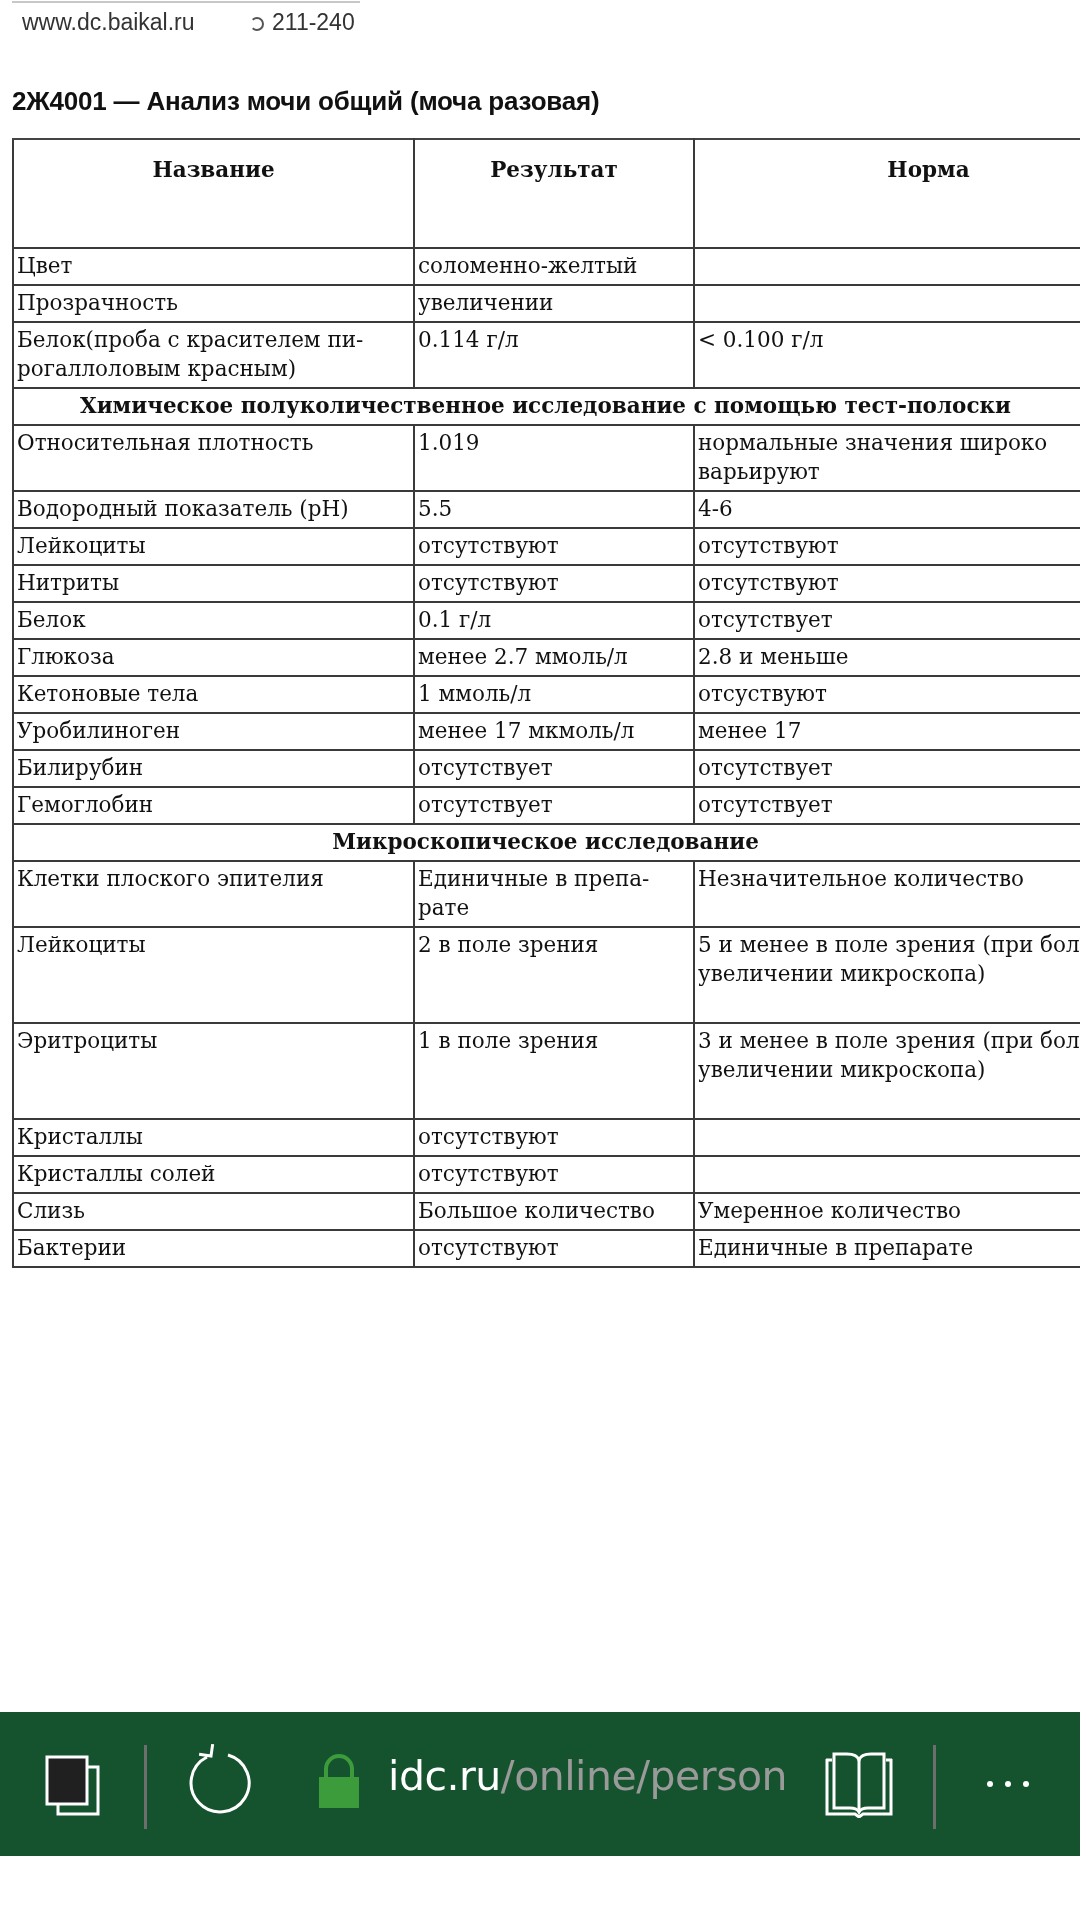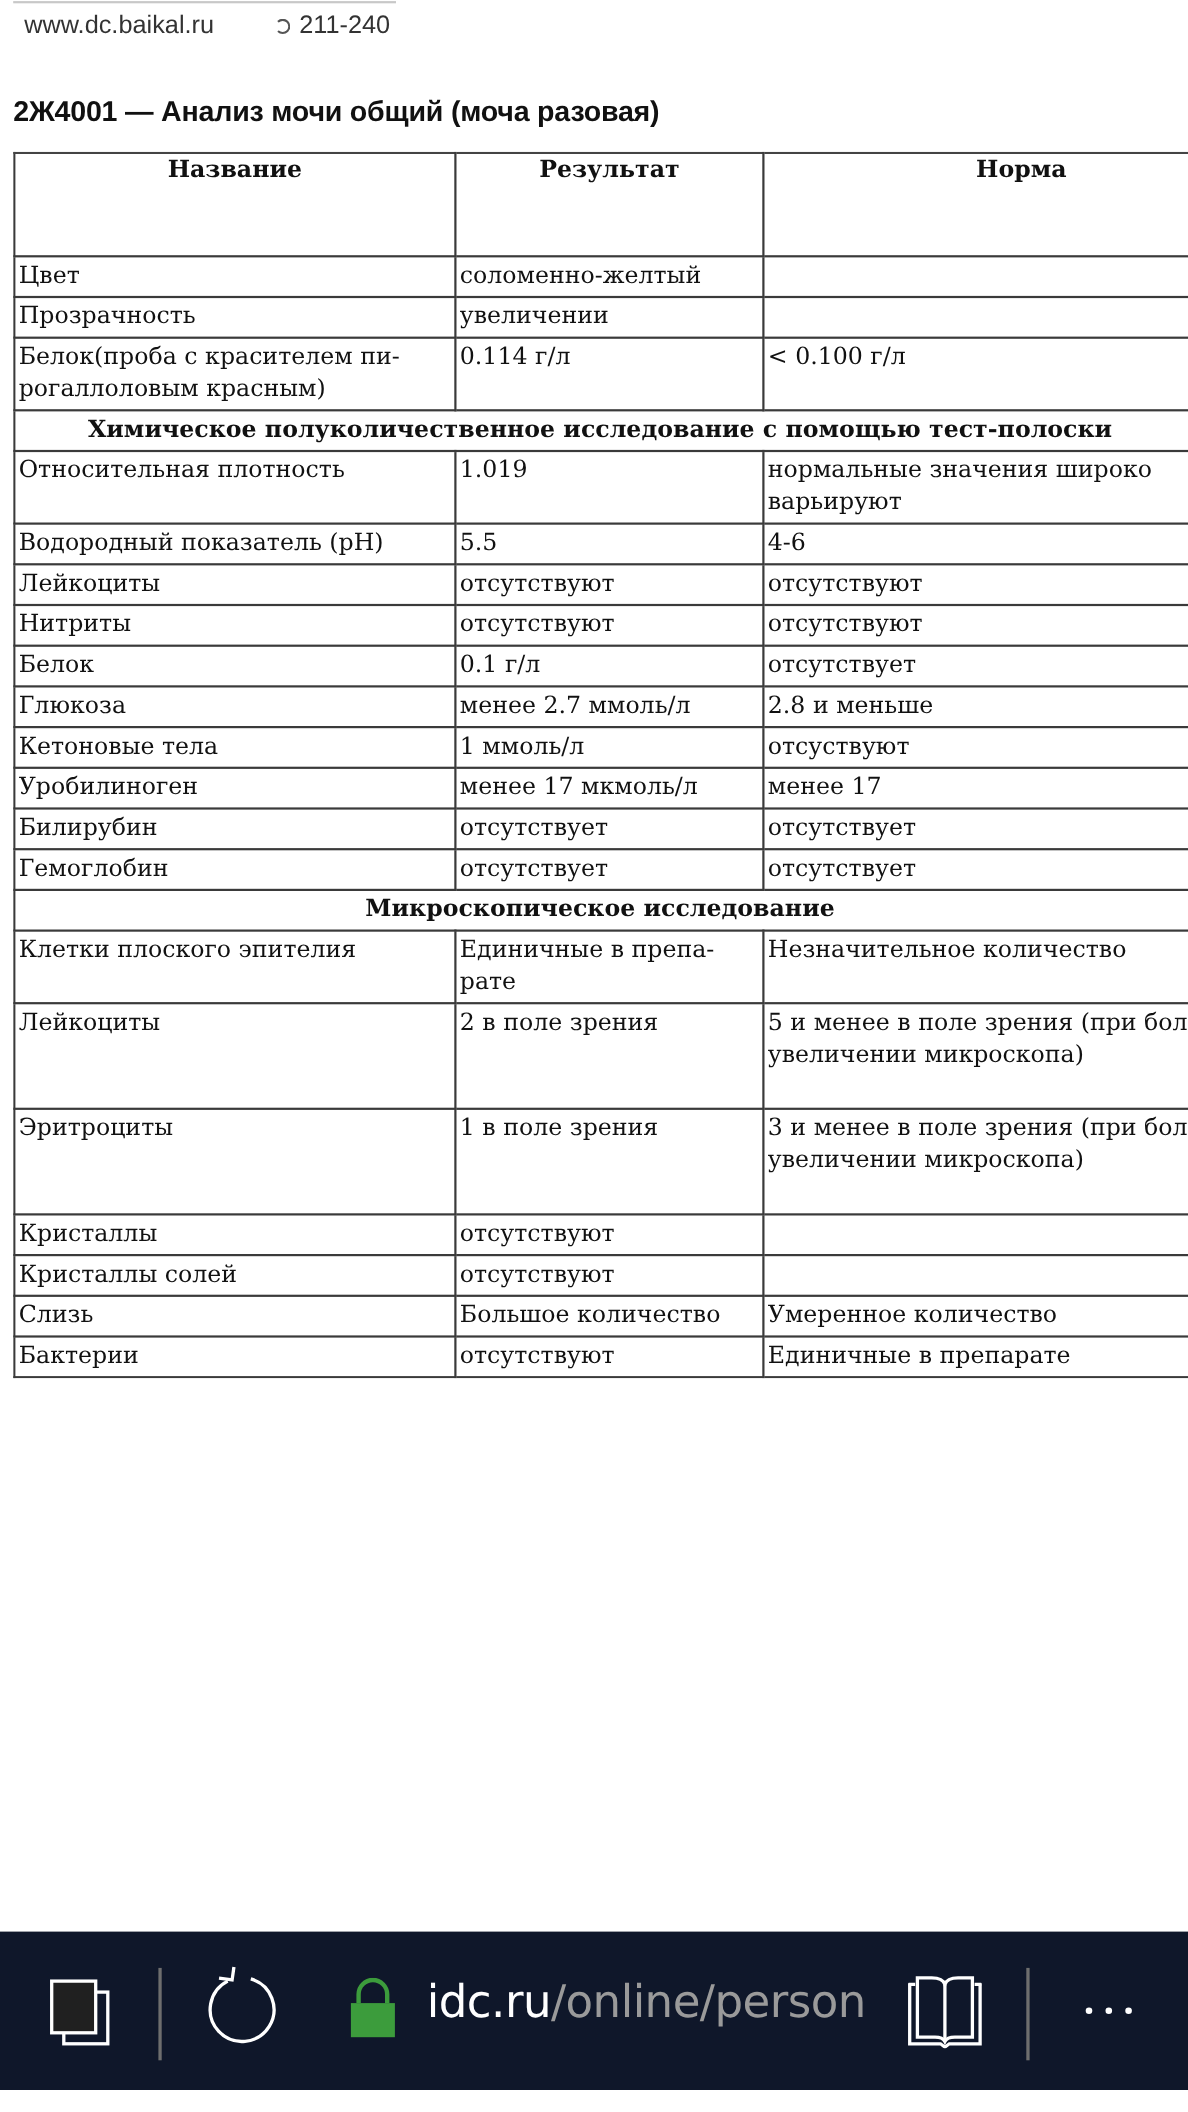--- a/index.html
+++ b/index.html
@@ -6,26 +6,26 @@
   body { width:1080px; height:1920px; position:relative; overflow:hidden; background:#ffffff; font-family:"DejaVu Serif", serif; color:#111; }
   .topline { position:absolute; left:12px; top:1px; width:348px; height:2px; background:#c8c8c8; }
   .site-head { position:absolute; left:22px; top:9px; font-family:Liberation Sans, sans-serif; font-size:23px; color:#333; white-space:nowrap; }
   .site-head .phone { position:absolute; left:228px; top:0; white-space:nowrap; }
   .phone-icon { display:inline-block; width:14px; height:14px; border:2px solid #555; border-radius:50%; margin-right:8px; vertical-align:-1px; box-sizing:border-box; border-left-color:transparent; }
   .title { position:absolute; left:12px; top:86px; font-family:Liberation Sans, sans-serif; font-weight:bold; font-size:26px; white-space:nowrap; letter-spacing:-0.2px; }
   .tbl-wrap { position:absolute; left:12px; top:138px; width:1068px; overflow:hidden; }
   table { border-collapse:collapse; width:1150px; table-layout:fixed; font-family:"DejaVu Serif", serif; font-size:21.5px; }
   col.c1 { width:401px; } col.c2 { width:280px; } col.c3 { width:469px; }
   td, th { border:2px solid #3a3a3a; border-top-color:#444; padding:2px 3px 3px 3px; vertical-align:top; line-height:29px; text-align:left; white-space:normal; }
-  th { font-weight:bold; text-align:center; height:89px; padding-top:0; }
+  th { font-weight:bold; text-align:center; height:89px; padding-top:15px; }
   td.section { font-weight:bold; text-align:center; padding-left:0; padding-right:85px; }
   tr.r1 td { height:30px; }
   tr.r2 td { height:59px;margin-left:20px; }
   tr.r3 td { height:89px; }
-  .toolbar { position:absolute; left:0; top:1756px; width:1080px; height:144px; background:#0f172a; }
+  .toolbar { position:absolute; left:0; top:1712px; width:1080px; height:144px; background:#14532d; }
   .tb-item { position:absolute; }
   .sep { position:absolute; width:3px; height:84px; top:33px; background:#6e6e6e; }
   .url { position:absolute; left:388px; top:40px; font-family:"DejaVu Sans", sans-serif; font-size:41px; white-space:nowrap; letter-spacing:-0.5px; }
   .url .domain { color:#ffffff; }
   .url .path { color:#9a9a9a; }
 </style>
 </head>
 <body>
 
 <div class="topline"></div>

